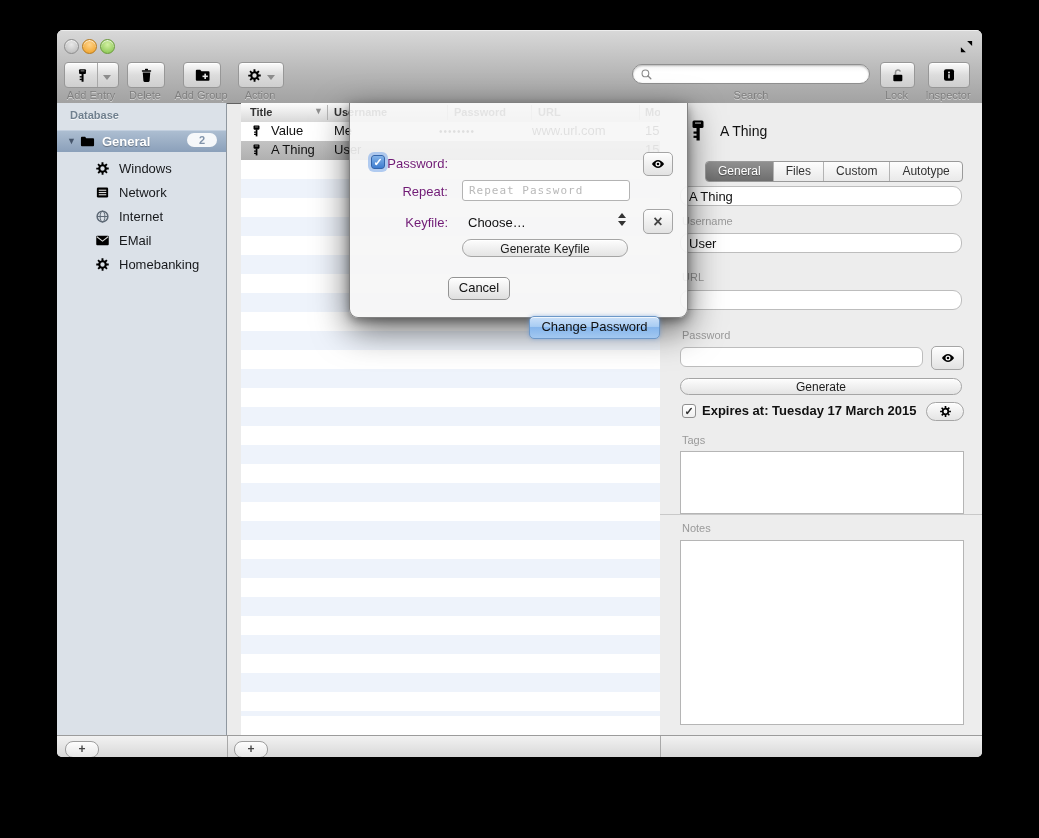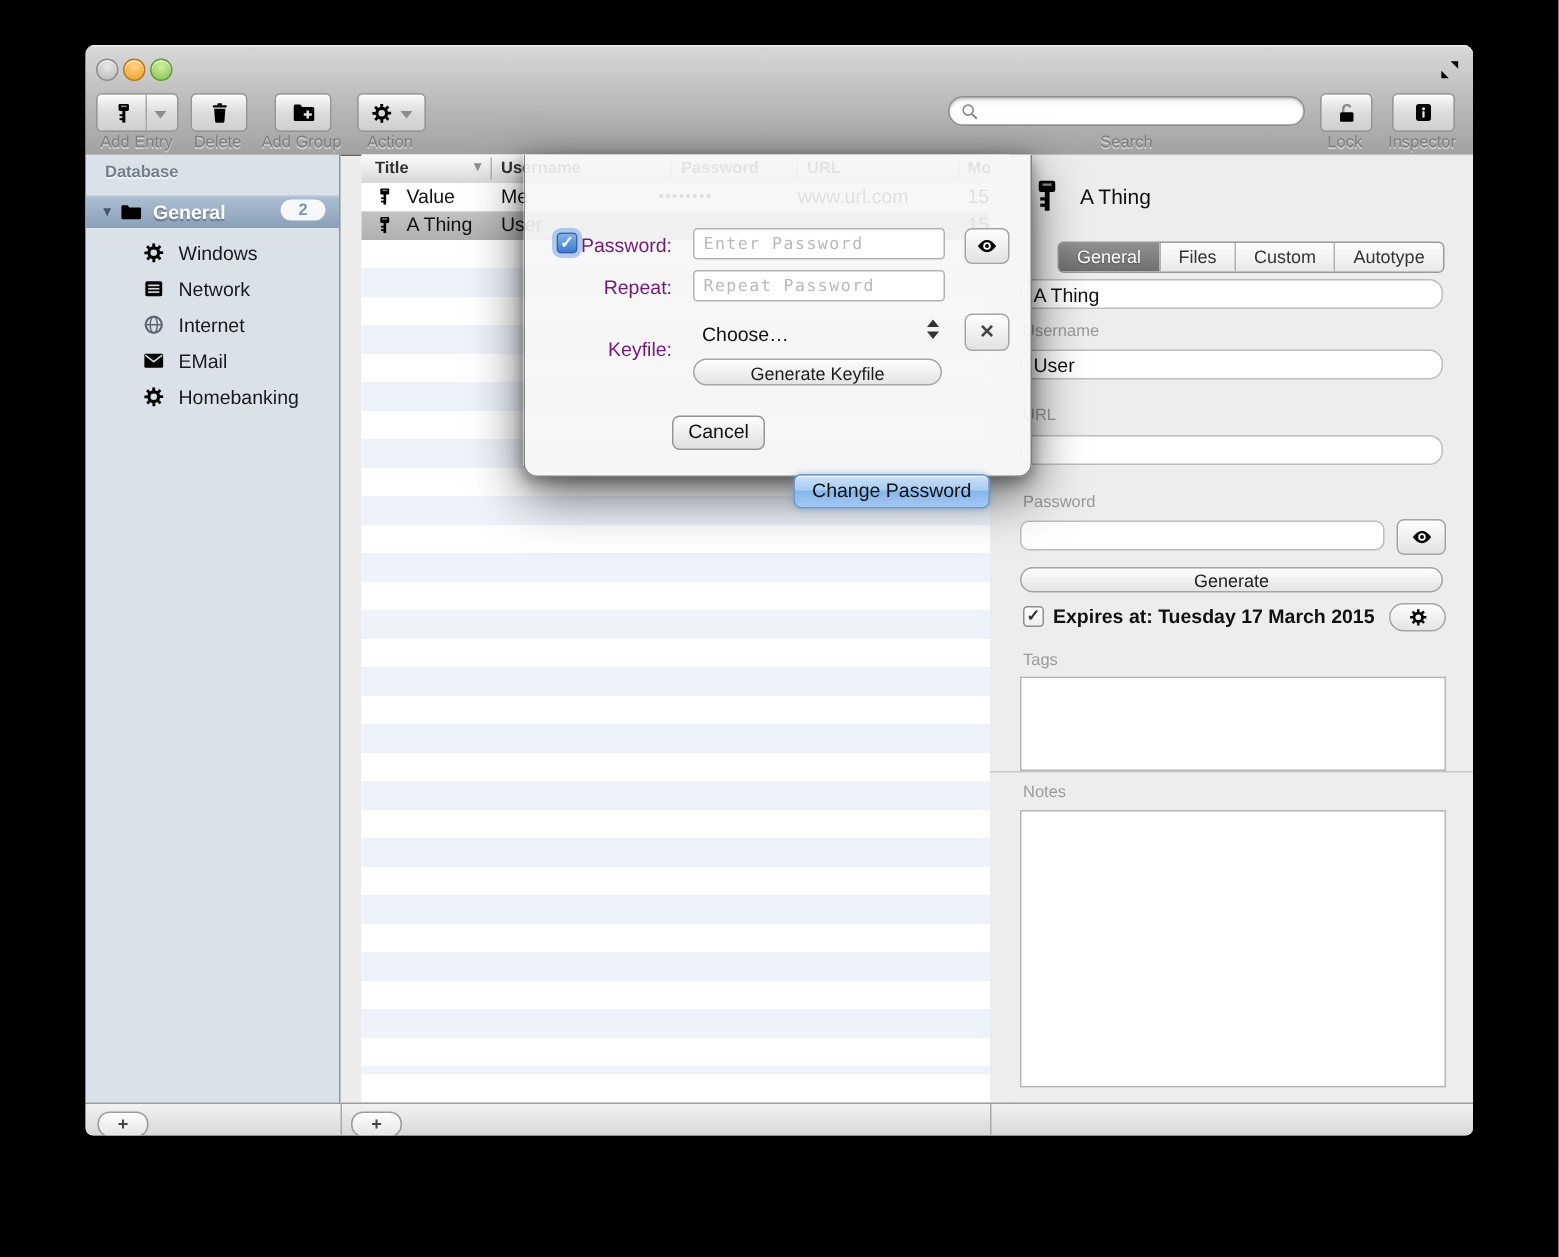--- a/index.html
+++ b/index.html
@@ -372,33 +372,32 @@
   <div class="bottombar">
     <div class="plusbtn" style="left:8px;">+</div>
     <span class="vsep" style="left:170px;"></span>
     <div class="plusbtn" style="left:177px;">+</div>
     <span class="vsep" style="left:603px;"></span>
   </div>
 
   <div class="sheet">
     <span class="chk blue" style="left:21px;top:52px;">✓</span>
     <div class="lab" style="top:53px;">Password:</div>
-    <input class="sfield" style="top: 49px;" placeholder="Enter Password">
     <div class="sqbtn" style="left:293px;top:49px;width:28px;height:22px;">
       <span class="ic" style="width:16px;height:14px;color:#555;">
           <svg>
             <use href="#i-eye"></use>
           </svg>
         </span>
     </div>
 
     <div class="lab" style="top:81px;">Repeat:</div>
     <input class="sfield" style="top: 77px;" placeholder="Repeat Password">
 
-    <div class="lab" style="top:112px;margin-top:10px;">Keyfile:</div>
+    <div class="lab" style="top:112px;">Keyfile:</div>
     <div class="abs" style="left:118px;top:112px;font-size:13px;color:#111;">Choose…</div>
     <div class="stepper" style="left:268px;top:110px;">
       <span class="up"></span>
       <span class="dn"></span>
     </div>
     <div class="sqbtn" style="left:293px;top:106px;width:28px;height:23px;font-size:16px;font-weight:bold;color:#444;">×</div>
 
     <div class="pillbtn" style="left:112px;top:136px;width:166px;height:18px;line-height:18px;box-sizing:border-box;">Generate Keyfile</div>
 
     <div class="btn" style="left:98px;top:174px;width:60px;">Cancel</div>

